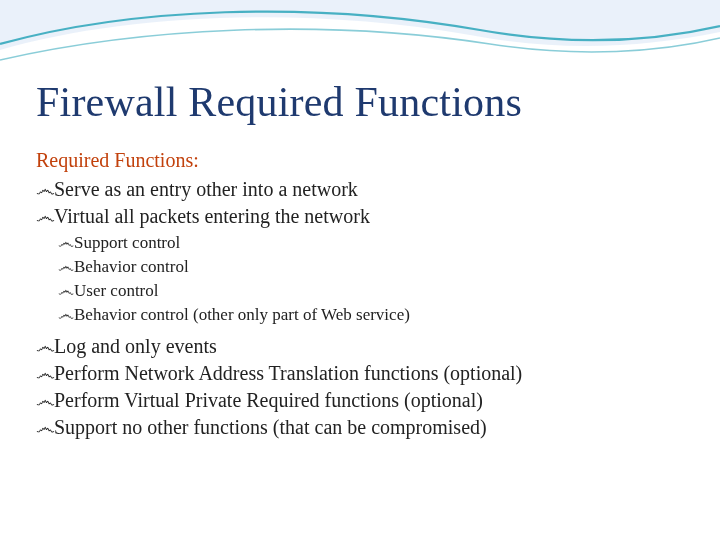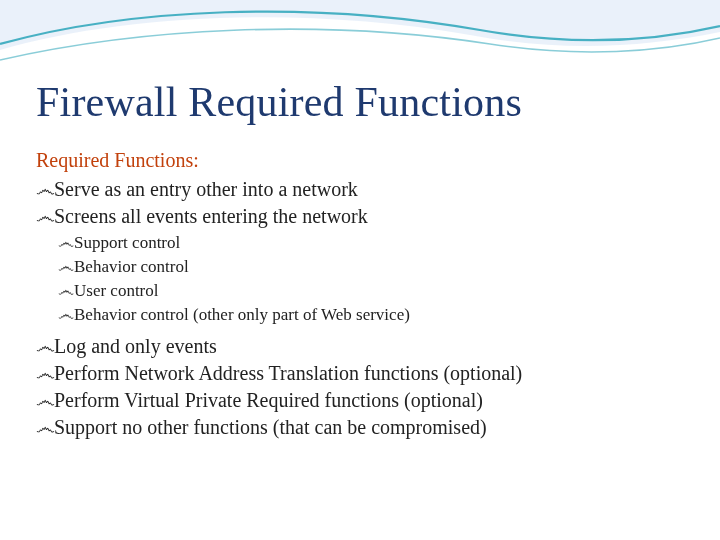--- a/index.html
+++ b/index.html
@@ -73,21 +73,21 @@
   <h1 class="title">Firewall Required Functions</h1>
   <div class="subtitle">Required Functions:</div>
 
   <ul class="bullets level1">
     <li>
       <span class="bullet-icon">෴</span>
       <span class="bullet-text">Serve as an entry other into a network</span>
     </li>
     <li>
       <span class="bullet-icon">෴</span>
-      <span class="bullet-text">Screens all events entering the network</span>
+      <span class="bullet-text">Virtual all packets entering the network</span>
     </li>
   </ul>
 
   <ul class="bullets level2">
     <li>
       <span class="bullet-icon">෴</span>
       <span class="bullet-text">Support control</span>
     </li>
     <li>
       <span class="bullet-icon">෴</span>

